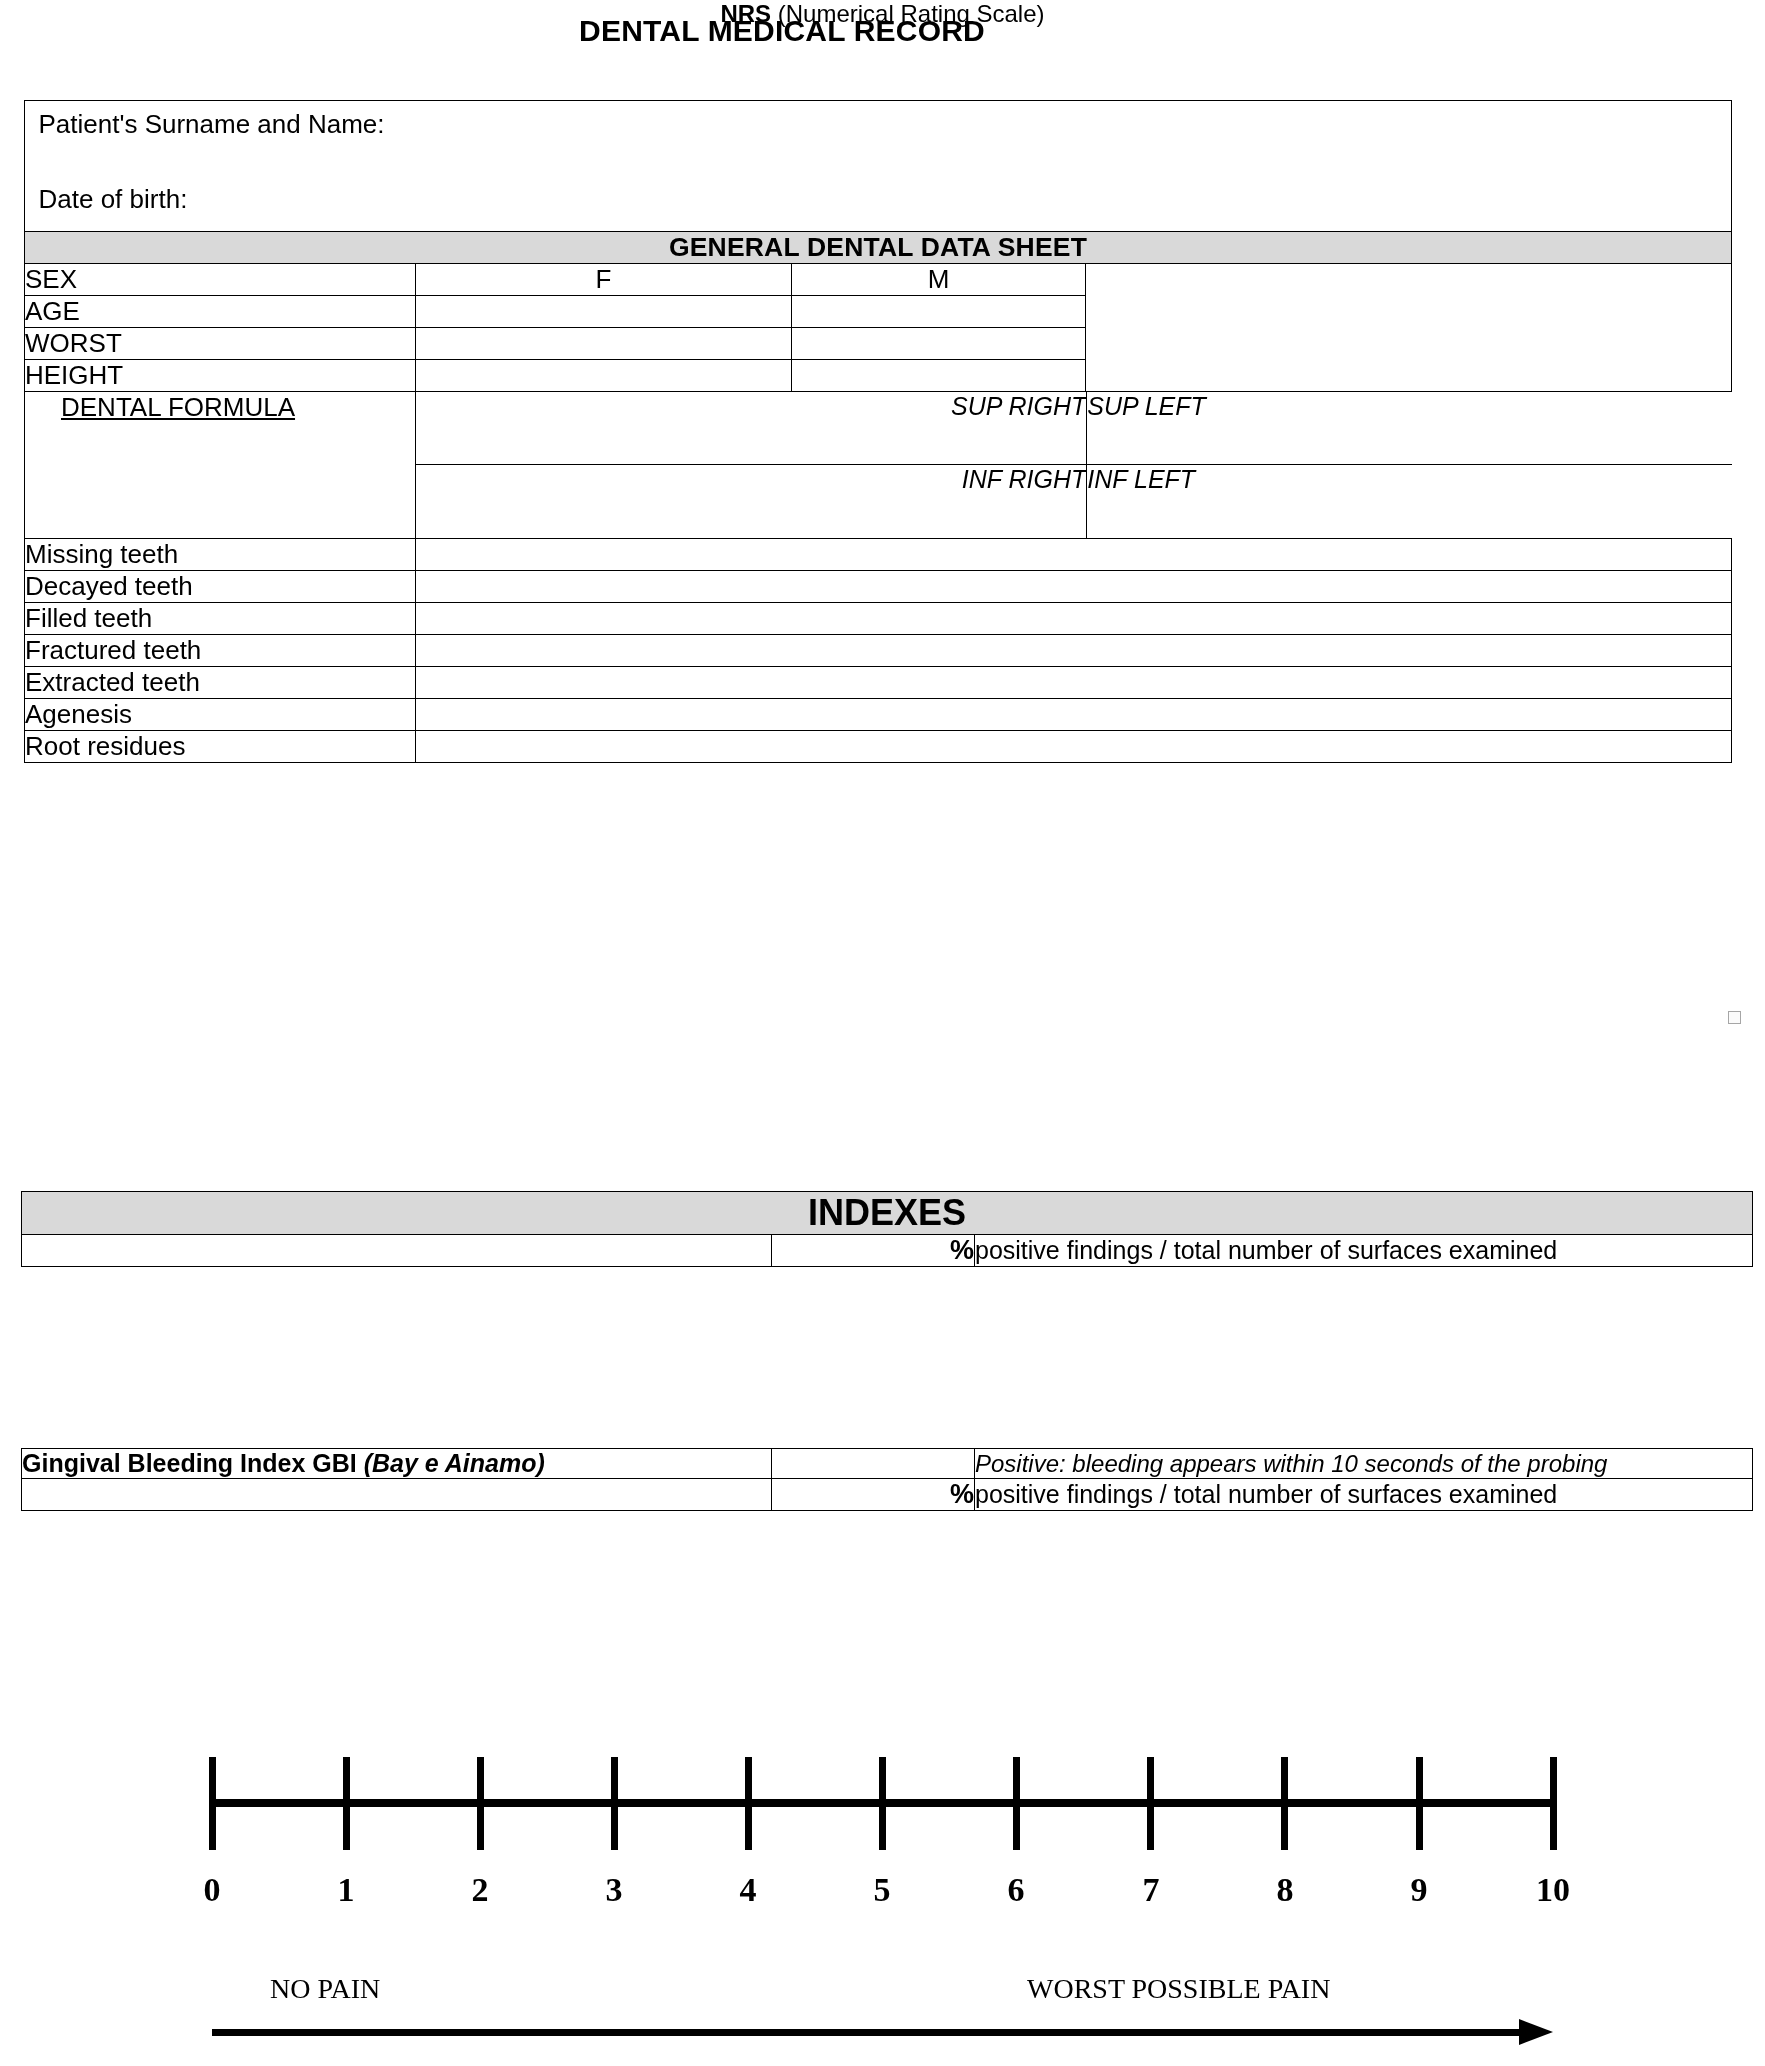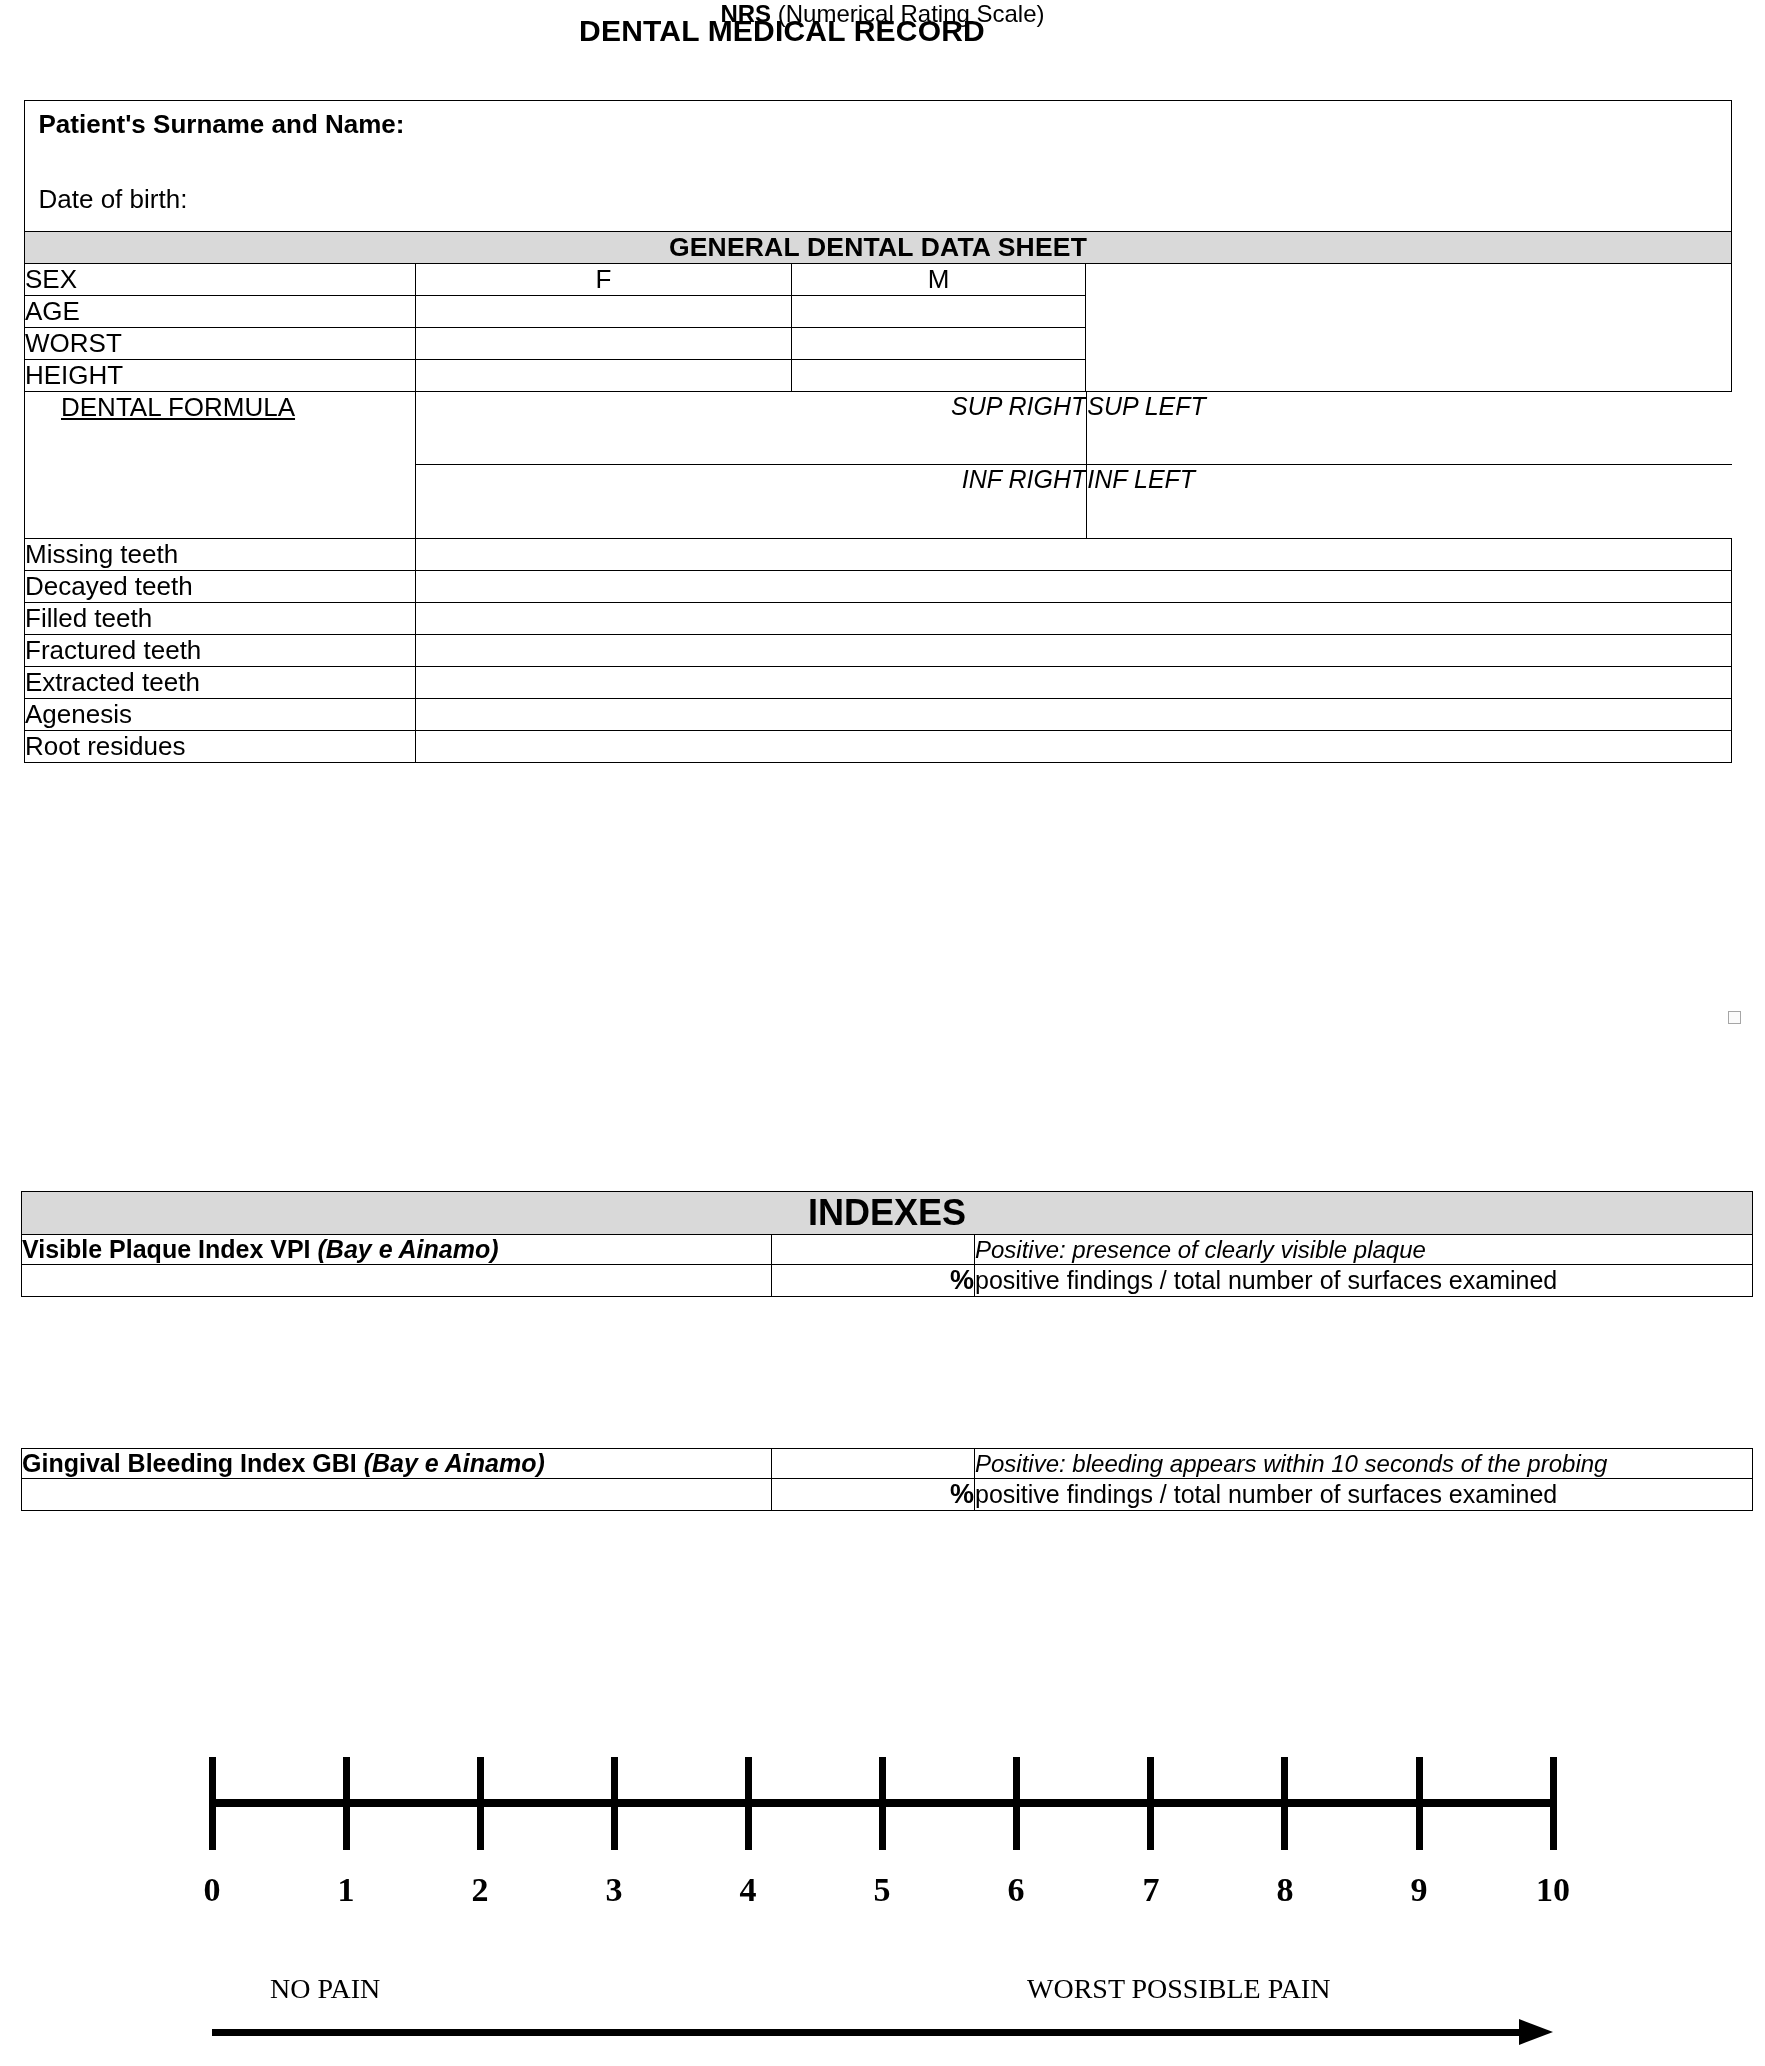--- a/index.html
+++ b/index.html
@@ -50,21 +50,21 @@
   }
   .patient-block {
     height: 130px;
     position: relative;
   }
   .patient-line-1 {
     position: absolute;
     left: 13.5px;
     top: 7.7px;
     font-size: 26px;
-    font-weight: bold;
+    font-weight: normal;
   }
   .patient-line-2 {
     position: absolute;
     left: 13.5px;
     top: 83px;
     font-size: 26px;
     font-weight: normal;
   }
   .section-head {
     background: #d9d9d9 !important;
@@ -354,28 +354,20 @@
 
 <table class="sheet" id="indexes-table">
   <colgroup>
     <col style="width:750px">
     <col style="width:203px">
     <col style="width:778px">
   </colgroup>
   <tbody>
     <tr>
       <td colspan="3" class="idx-head">INDEXES</td>
-    </tr>
-    <tr>
-      <td class="idx-name">
-        <span>Visible Plaque Index VPI</span>
-        <i>(Bay e Ainamo)</i>
-      </td>
-      <td></td>
-      <td class="idx-desc-italic">Positive: presence of clearly visible plaque</td>
     </tr>
     <tr>
       <td></td>
       <td class="idx-pct">%</td>
       <td class="idx-desc">positive findings / total number of surfaces examined</td>
     </tr>
   </tbody>
 </table>
 
 <table class="sheet" id="gbi-table">

